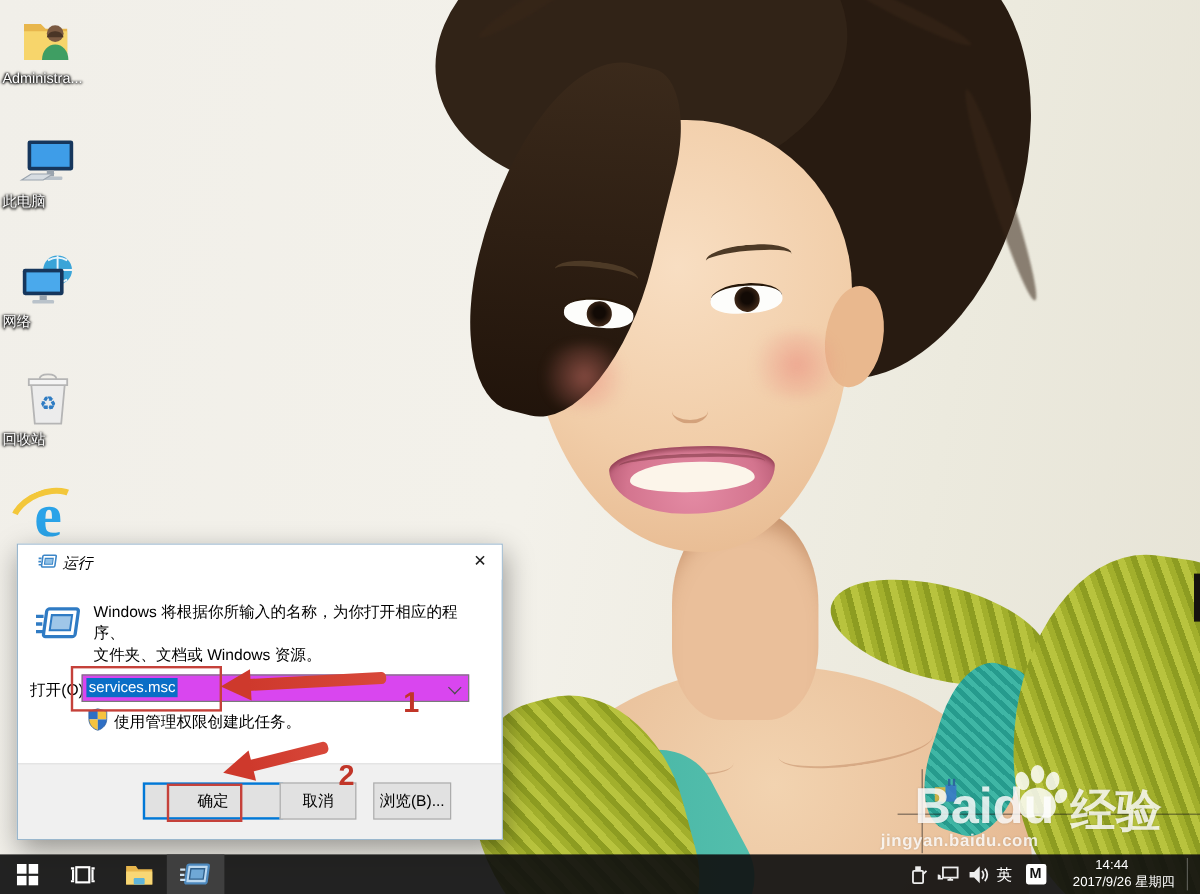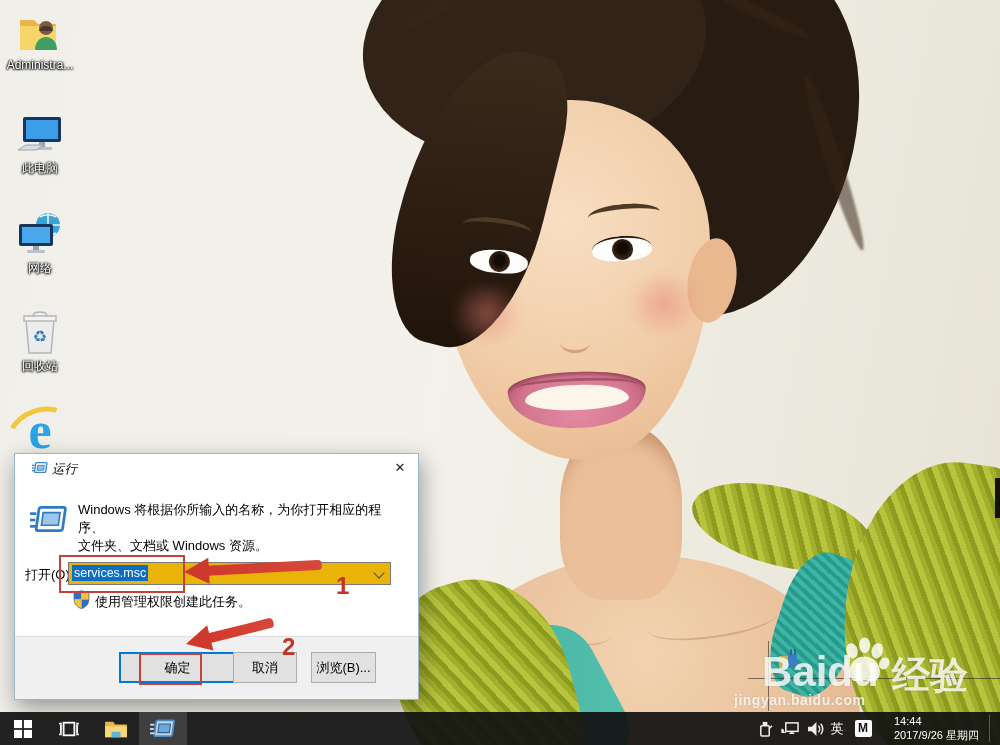--- a/index.html
+++ b/index.html
@@ -37,54 +37,54 @@
   .tealTop{left:443px;top:638px;width:175px;height:165px;background:linear-gradient(115deg,#3fae9e,#55c0ae);
     border-radius:30%;transform:rotate(-28deg);box-shadow:inset 8px 0 0 #2d8f84;}
   .strap{left:778px;top:552px;width:78px;height:145px;transform:rotate(18deg);border-radius:40%;
     background:repeating-linear-gradient(25deg,#269b8d 0 4px,#3fb6a5 4px 8px);}
   .sliver{left:995px;top:478px;width:5px;height:40px;background:#15120e;}
   
   #watermark{z-index:5;}
   .wm-line{background:rgba(25,25,25,.55);}
   .wm-text{color:rgba(255,255,255,.82);font-weight:bold;text-shadow:0 0 2px rgba(0,0,0,.15);}
   
-  .dicon{width:76px;text-align:center;cursor:default;}
+  .dicon{width:76px;text-align:left;cursor:default;}
   .dicon .art{height:46px;display:flex;align-items:flex-end;justify-content:center;}
   .dicon .lbl{display:block;margin-top:2px;font-size:12px;color:#fff;
     text-shadow:0 1px 2px #000,1px 0 2px #000,-1px 0 2px #000;}
   .ie-e{font-size:52px;font-weight:bold;color:#2aa3e8;line-height:46px;font-family:"Liberation Serif",serif;}
   .ie-arc{position:absolute;left:4px;top:6px;width:58px;height:40px;border:5px solid transparent;
     border-top-color:#f3c73a;border-radius:50%;transform:rotate(-22deg);}
   
   #dialog{left:14px;top:453px;width:403px;height:245px;background:#fff;border:1px solid #9ab7cd;
     box-shadow:2px 8px 22px rgba(0,0,0,.38);z-index:10;font-size:13px;color:#000;}
   #dlg-title{left:0;top:0;right:0;height:29px;background:#fff;}
   #dlg-title .t{position:absolute;left:37px;top:7px;font-size:12.5px;font-style:italic;}
   #dlg-close{position:absolute;right:3px;top:2px;width:30px;height:24px;text-align:center;line-height:24px;font-size:13px;color:#222;}
   #dlg-footer{left:0;bottom:0;right:0;height:62px;background:#f0f0f0;border-top:1px solid #e0e0e0;}
   .btn{position:absolute;top:198px;height:31px;background:#e1e1e1;border:1px solid #acacac;
     font-size:13px;text-align:center;line-height:29px;box-sizing:border-box;}
   #btn-ok{left:104px;width:117px;border:2px solid #0078d7;line-height:27px;}
   #btn-cancel{left:218px;width:64px;}
   #btn-browse{left:296px;width:65px;}
-  .combo{left:53px;top:108px;width:323px;height:23px;background:#eab308;border:1px solid #7a7a7a;box-sizing:border-box;}
+  .combo{left:53px;top:108px;width:323px;height:23px;background:#d946ef;border:1px solid #7a7a7a;box-sizing:border-box;}
   .combo .val{position:absolute;left:3px;top:2px;font-size:12.5px;background:#0a6ec6;color:#fff;padding:1px 2px;}
   .chev{position:absolute;right:7px;top:6px;width:7px;height:7px;border-right:1.6px solid #4d4d4d;border-bottom:1.6px solid #4d4d4d;transform:rotate(45deg);}
   
   .redbox{border:2px solid #c5413a;z-index:20;}
   .r-arrow{z-index:21;height:26px;transform-origin:left center;}
   .r-arrow .head{position:absolute;left:0;top:0;width:0;height:0;border-top:13px solid transparent;border-bottom:13px solid transparent;border-right:25px solid #ce392c;}
   .r-arrow .shaft{position:absolute;left:23px;top:8px;bottom:8px;right:0;background:linear-gradient(90deg,#ce392c,#d8483a);border-radius:0 4px 4px 0;}
   .rednum{z-index:21;color:#c13528;font-size:24px;font-weight:bold;}
   
   #taskbar{left:0;top:712px;width:1000px;height:33px;background:rgba(16,16,16,.92);z-index:30;}
   .tb-btn{position:absolute;top:0;height:33px;display:flex;align-items:center;justify-content:center;}
   .tray-txt{color:#fff;font-size:13px;}
   .ime{width:17px;height:17px;background:#fff;color:#111;font-weight:bold;font-size:12px;text-align:center;line-height:17px;border-radius:2px;}
-  #clock{position:absolute;right:21px;top:2px;text-align:left;color:#fff;font-size:11px;line-height:14px;}
+  #clock{position:absolute;right:21px;top:2px;text-align:center;color:#fff;font-size:11px;line-height:14px;}
   #clock .tm{display:block;margin-right:20px;}
   .tb-div{position:absolute;left:989px;top:3px;width:1px;height:27px;background:rgba(255,255,255,.28);}
 </style>
 </head>
 <body>
 
 <div id="wallpaper">
   <div class="ab hairR"></div>
   <div class="ab hairTop"></div>
   <div class="ab wisp" style="left:390px;top:-8px;width:120px;height:14px;transform:rotate(-32deg);"></div>

